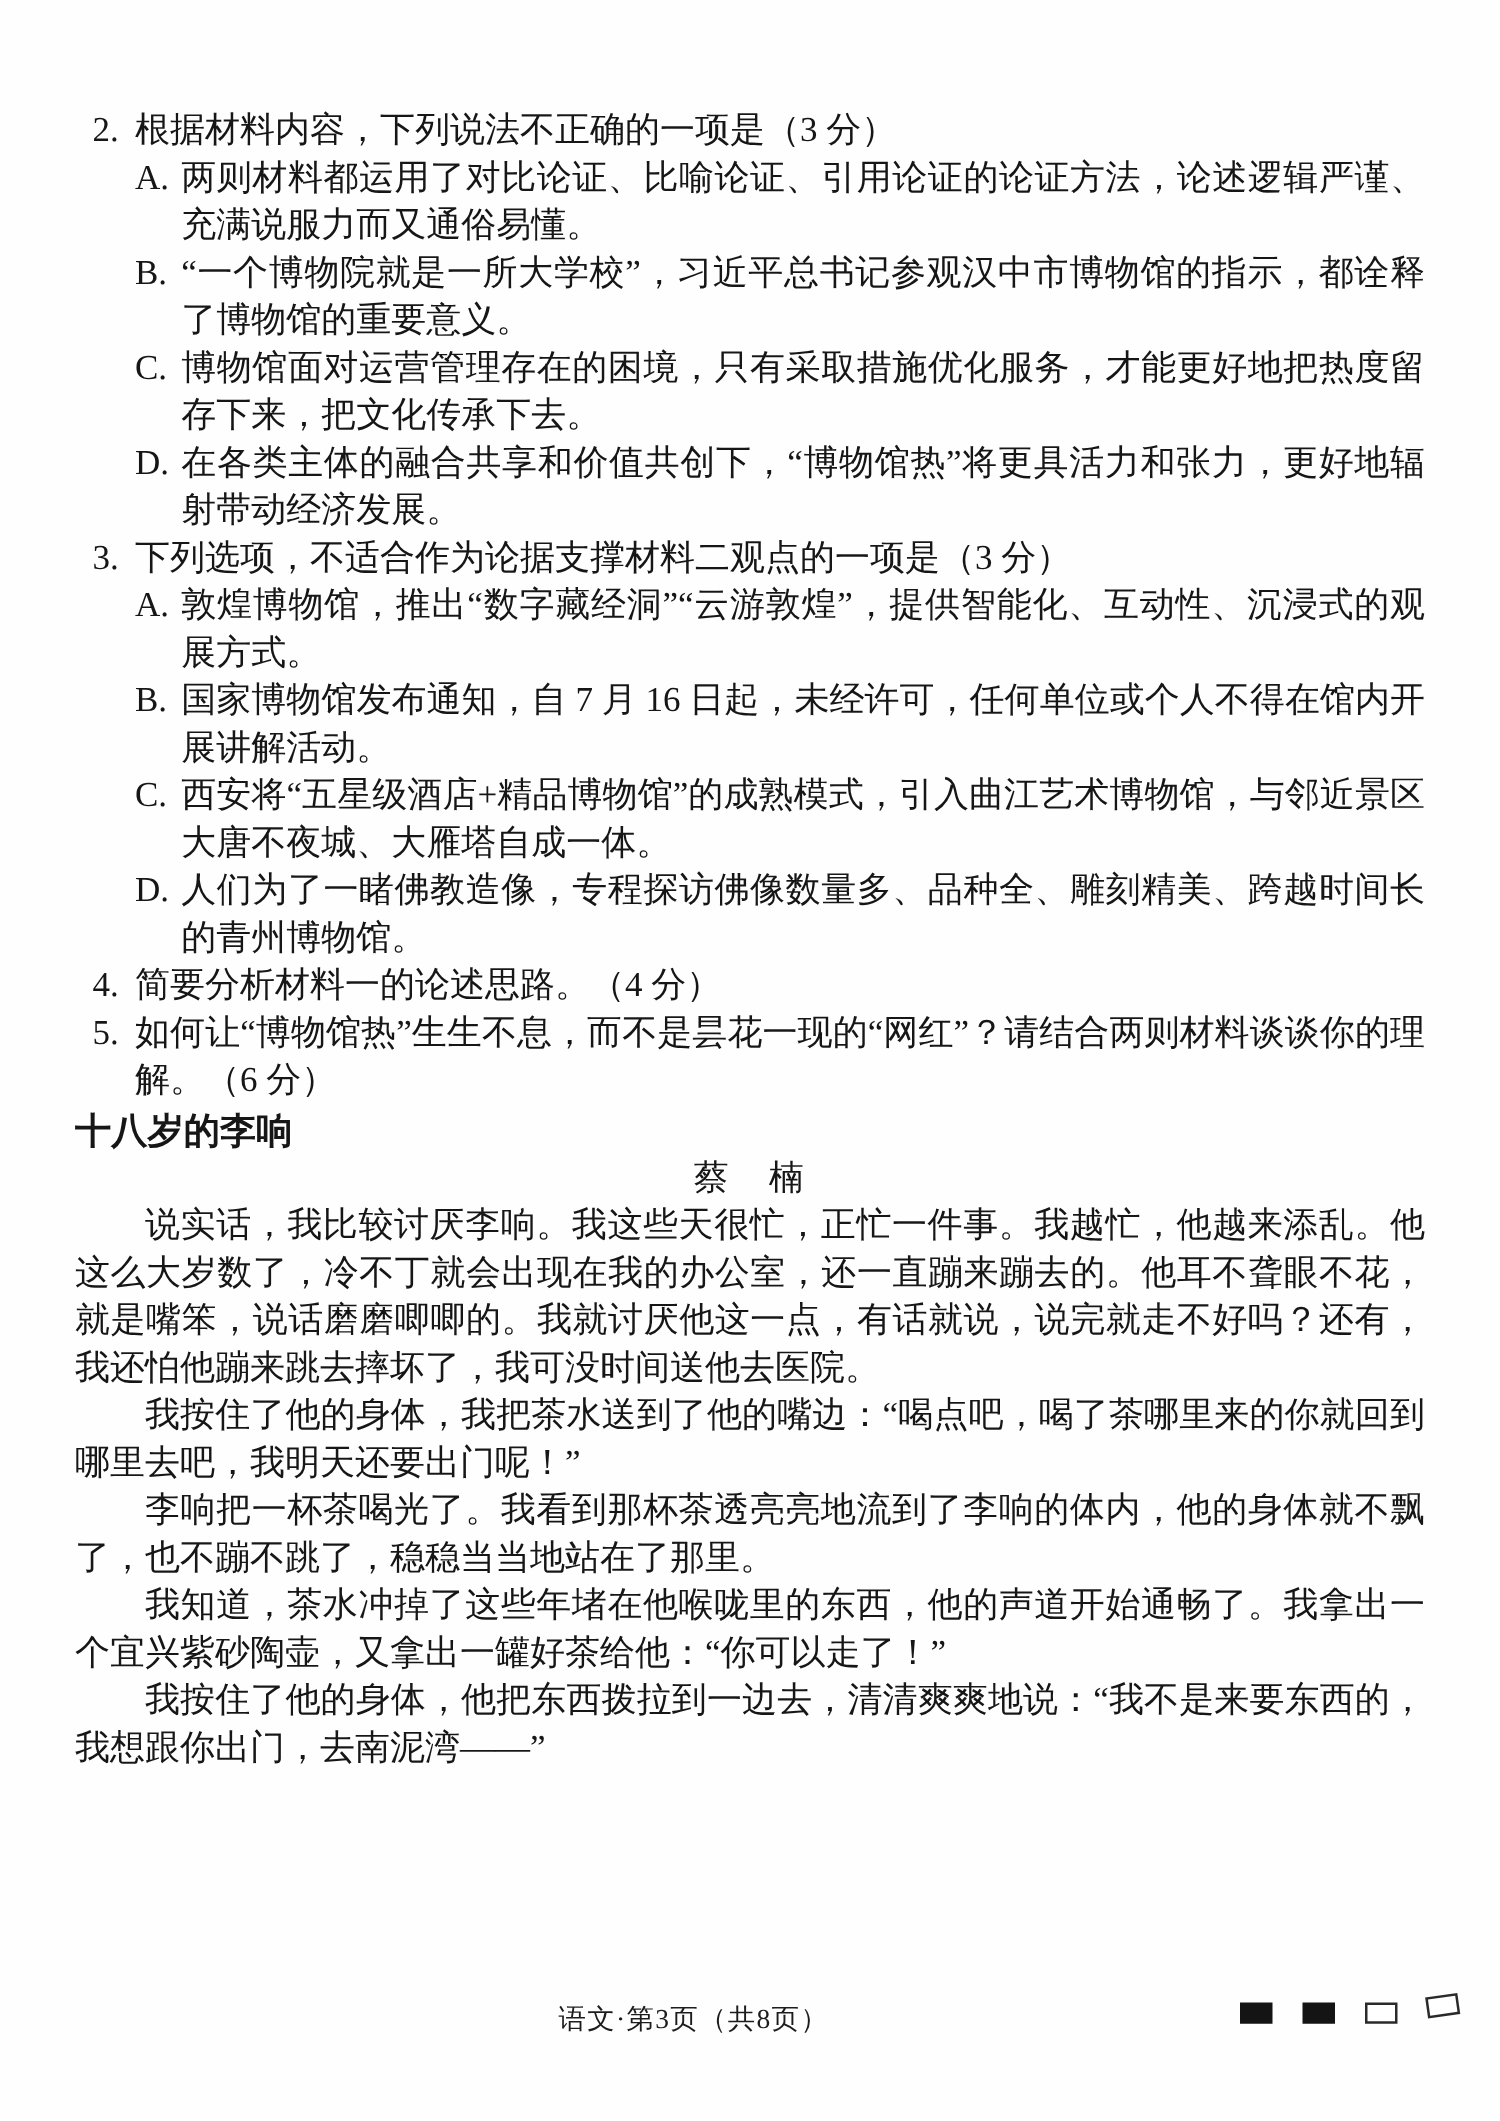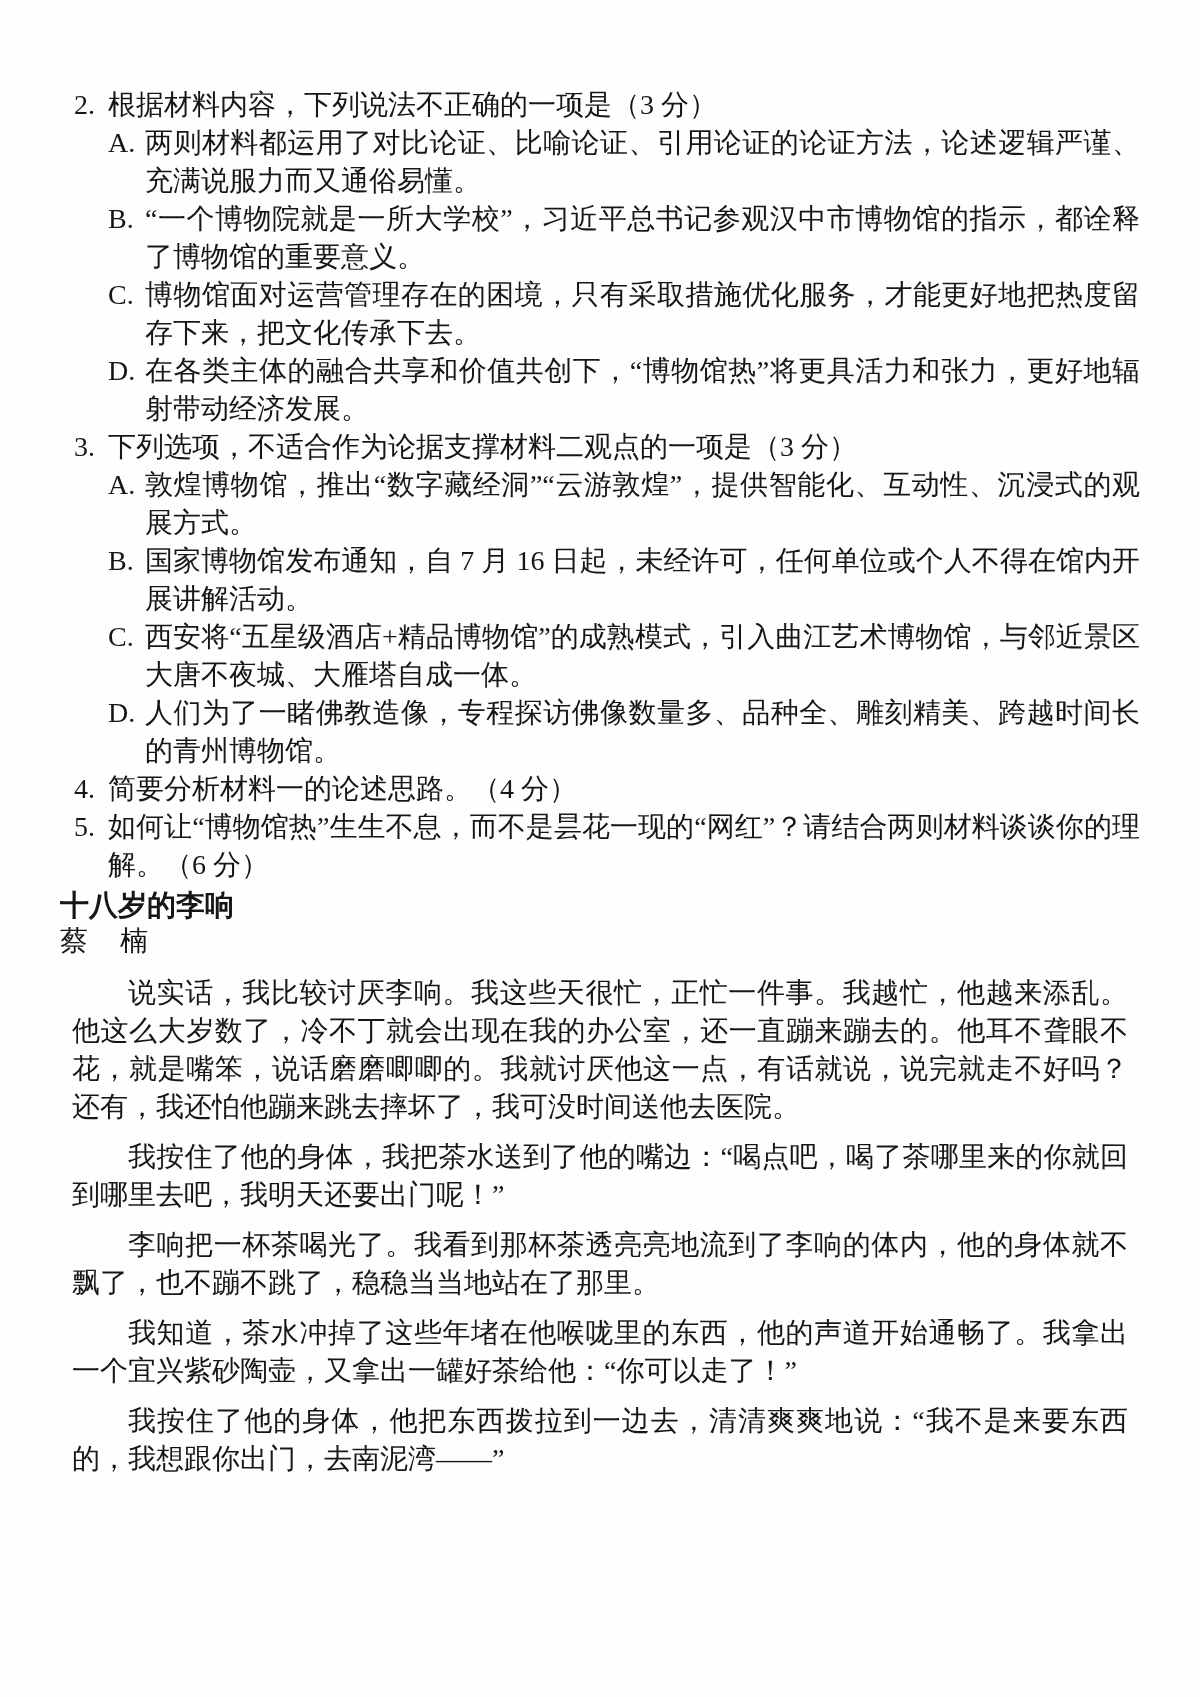--- a/index.html
+++ b/index.html
@@ -23,22 +23,22 @@
   .option { display: flex; margin-left: 48px; }
   .opt-label { flex: none; width: 37px; }
   .opt-text { flex: 1; text-align: justify; }
   .plain-line { text-align: justify; }
   .story-title {
     font-weight: bold;
     font-family: "Liberation Sans", "DejaVu Sans", sans-serif;
     font-size: 29px;
     margin-top: 2px;
   }
-  .story-author { text-align: left; letter-spacing: 2px; font-family: Liberation Mono, monospace; }
-  .story p { margin: 12px; text-indent: 2em; text-align: justify; }
+  .story-author { text-align: center; letter-spacing: 2px; }
+  .story p { margin: 0; text-indent: 2em; text-align: justify; }
   .footer {
     position: absolute;
     left: 0; right: 0;
     top: 1596px;
     height: 40px;
   }
   .footer-label {
     text-align: center;
     font-size: 22px;
     letter-spacing: 1px;
@@ -122,14 +122,23 @@
   <div class="story">
     <div class="story-title">十八岁的李响</div>
     <div class="story-author">蔡　楠</div>
     <p>说实话，我比较讨厌李响。我这些天很忙，正忙一件事。我越忙，他越来添乱。他这么大岁数了，冷不丁就会出现在我的办公室，还一直蹦来蹦去的。他耳不聋眼不花，就是嘴笨，说话磨磨唧唧的。我就讨厌他这一点，有话就说，说完就走不好吗？还有，我还怕他蹦来跳去摔坏了，我可没时间送他去医院。</p>
     <p>我按住了他的身体，我把茶水送到了他的嘴边：“喝点吧，喝了茶哪里来的你就回到哪里去吧，我明天还要出门呢！”</p>
     <p>李响把一杯茶喝光了。我看到那杯茶透亮亮地流到了李响的体内，他的身体就不飘了，也不蹦不跳了，稳稳当当地站在了那里。</p>
     <p>我知道，茶水冲掉了这些年堵在他喉咙里的东西，他的声道开始通畅了。我拿出一个宜兴紫砂陶壶，又拿出一罐好茶给他：“你可以走了！”</p>
     <p>我按住了他的身体，他把东西拨拉到一边去，清清爽爽地说：“我不是来要东西的，我想跟你出门，去南泥湾——”</p>
   </div>
 
+  <div class="footer">
+    <div class="footer-label">语文·第3页（共8页）</div>
+    <div class="print-marks">
+        <div class="mark filled"></div>
+        <div class="mark filled"></div>
+        <div class="mark outline"></div>
+        <div class="mark outline-tilted"></div>
+      </div>
+  </div>
 
 </div>
 
 </body></html>

